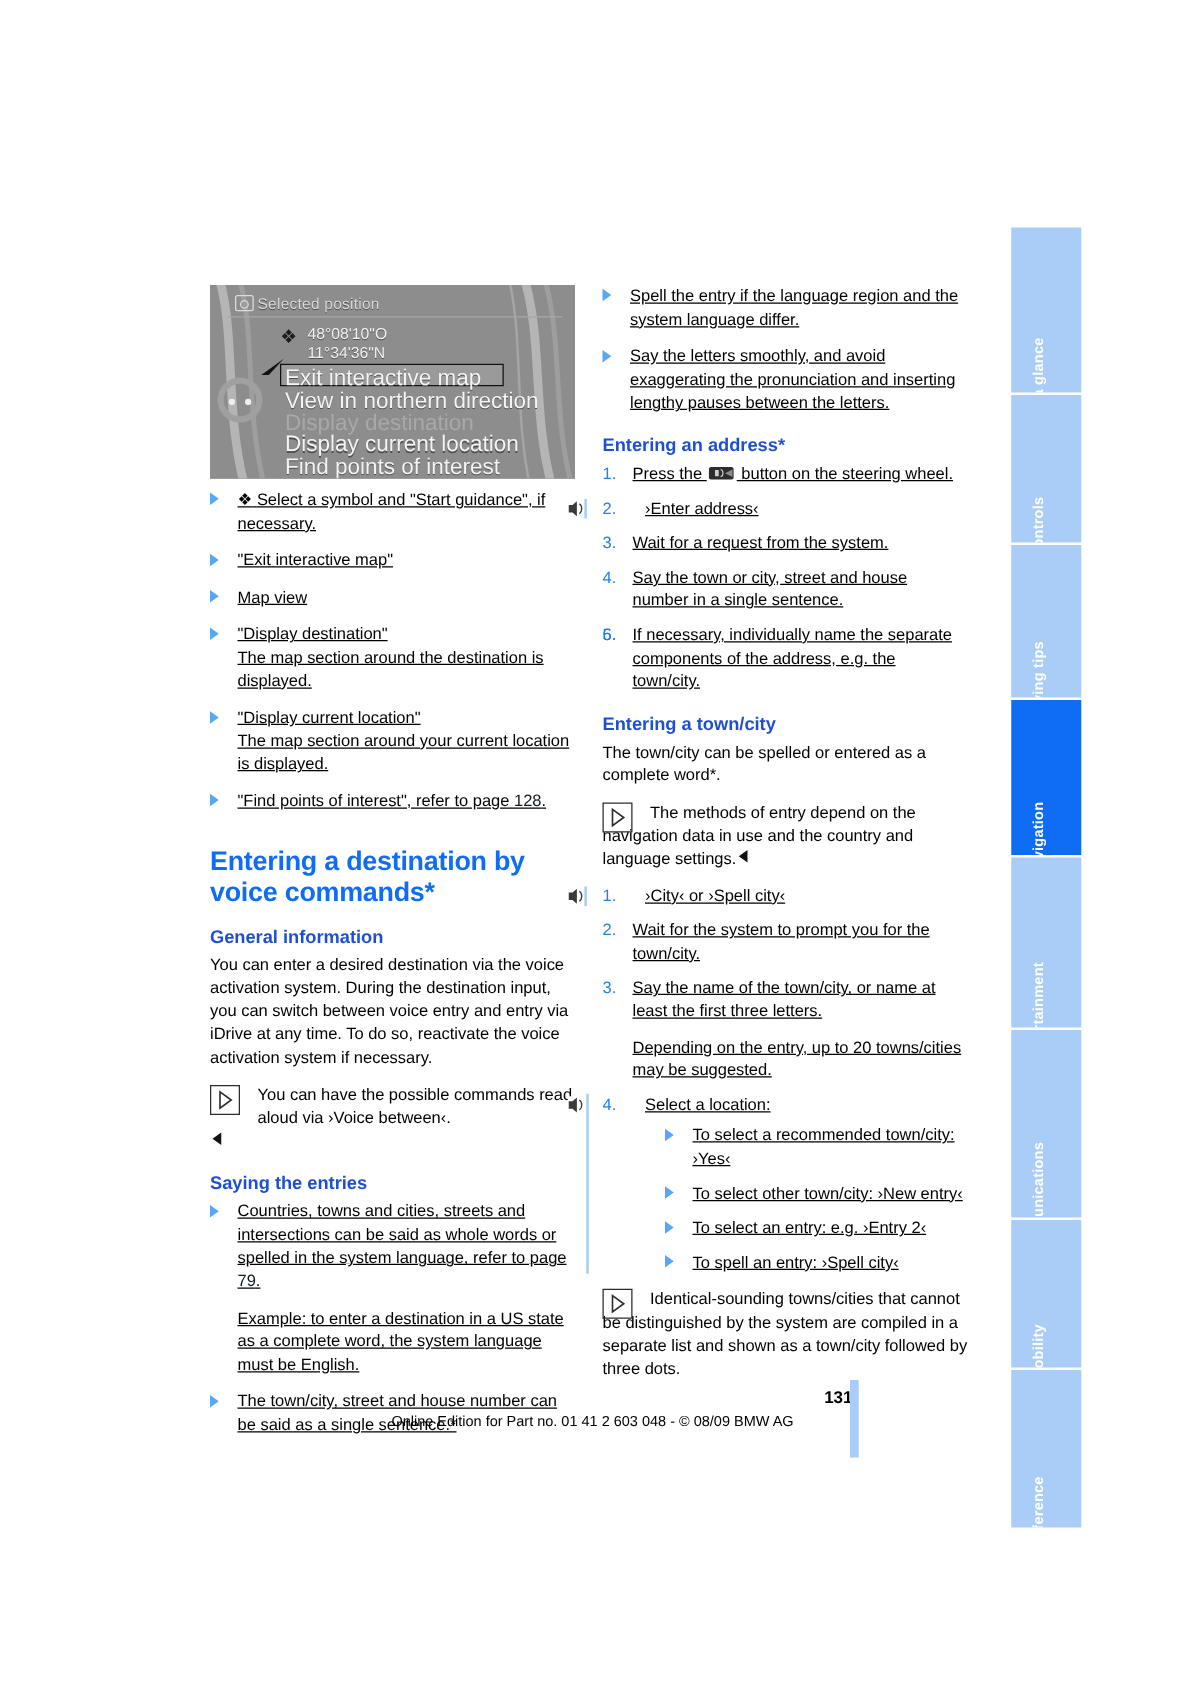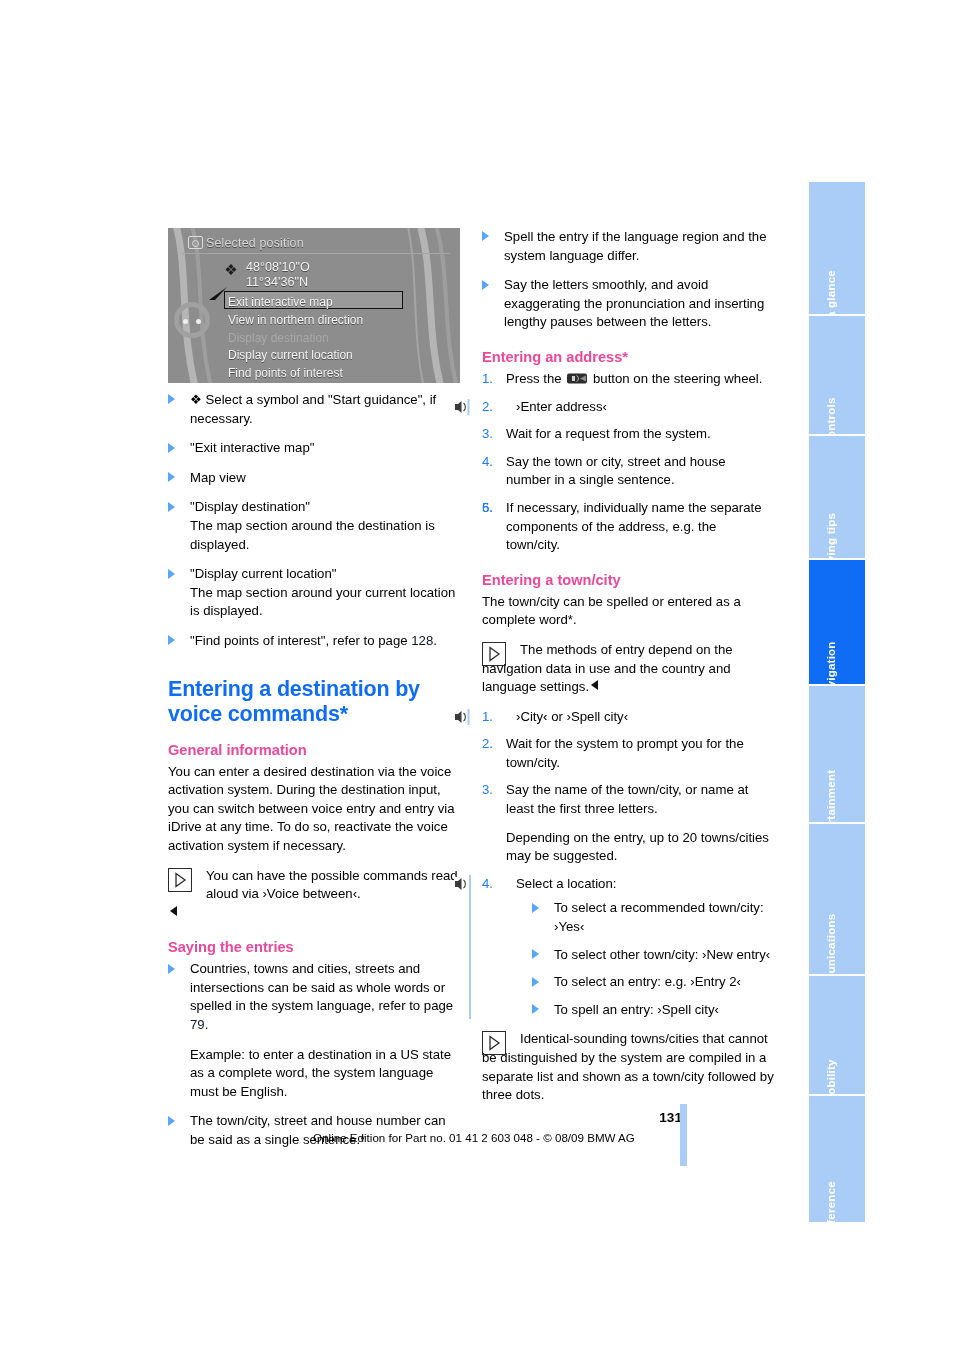--- a/index.html
+++ b/index.html
@@ -36,21 +36,21 @@
   
   .h1 {
     color: #0f6cf5;
     font-weight: bold;
     font-size: 21.5px;
     line-height: 25px;
     margin: 26px 0 14px 0;
     letter-spacing: -0.2px;
   }
   .h2 {
-    color: #ec4899;
+    color: #1d4ed8;
     font-weight: bold;
     font-size: 14.6px;
     line-height: 18px;
     margin: 16px 0 4px 0;
   }
   .h2.first { margin-top: 0; }
 
   p.body {
     margin: 0 0 0 0;
     font-size: 13.2px;
@@ -113,21 +113,21 @@
     left: 55px; top: 34px;
     width: 16px; height: 16px;
     color: #1c1c1c;
     font-size: 15px;
     line-height: 16px;
     text-align: center;
   }
   .idrive-menu {
     position: absolute;
     left: 60px; top: 66px;
-    font-size: 12px;
+    font-size: 18px;
     line-height: 17.8px;
     color: #f4f4f4;
     text-shadow: 0 1px 0 #4f4f4f;
   }
   .idrive-menu div { white-space: nowrap; }
   .idrive-menu div.dim { color: #a8a8a8; text-shadow: none; }
   .idrive-sel {
     position: absolute;
     left: 56px; top: 63px;
     width: 177px; height: 16px;
@@ -159,20 +159,21 @@
     position: absolute;
     left: 38px; top: 58px;
     width: 22px; height: 16px;
   }
 
   
   ul.tri, ol.num {
     list-style: none;
     margin: 0;
     padding: 0;
+    text-decoration: underline;
   }
   ul.tri > li {
     position: relative;
     padding-left: 22px;
     margin-top: 11px;
     font-size: 13.2px;
     line-height: 18.6px;
   }
   ul.tri > li.tight { margin-top: 4px; }
   ul.tri > li:first-child { margin-top: 0; }

